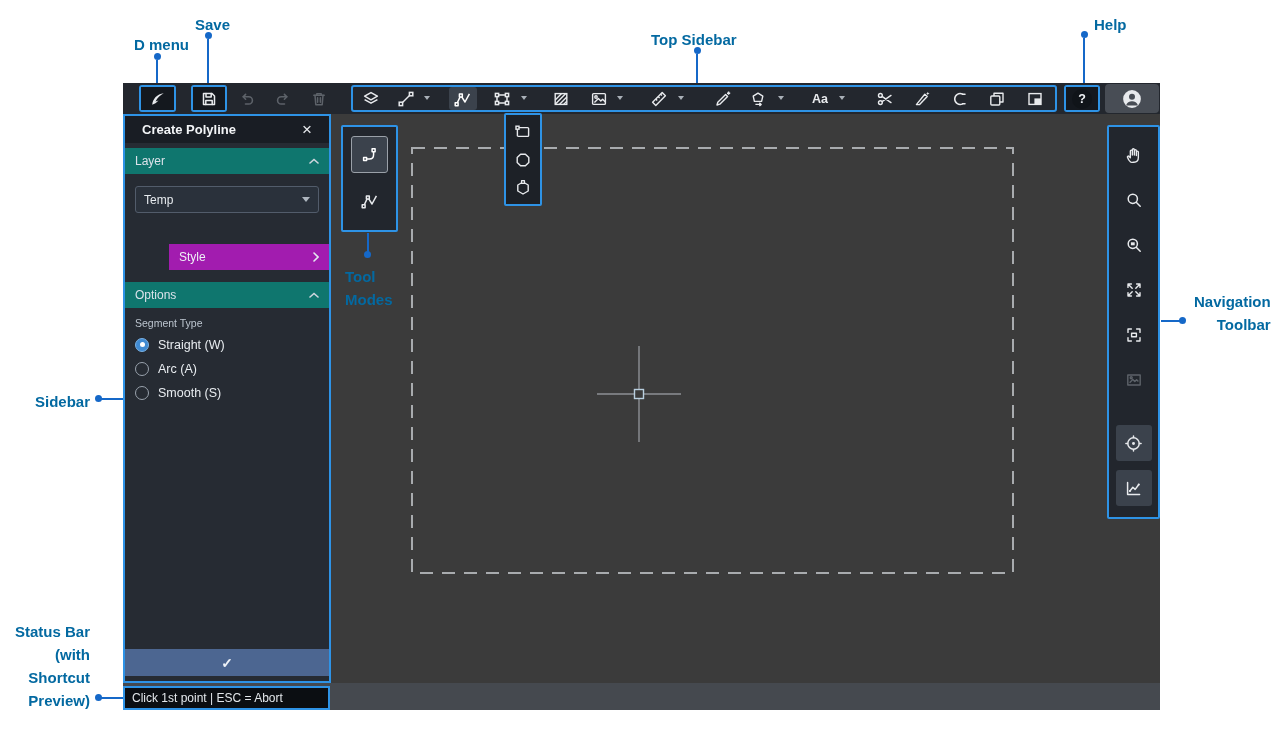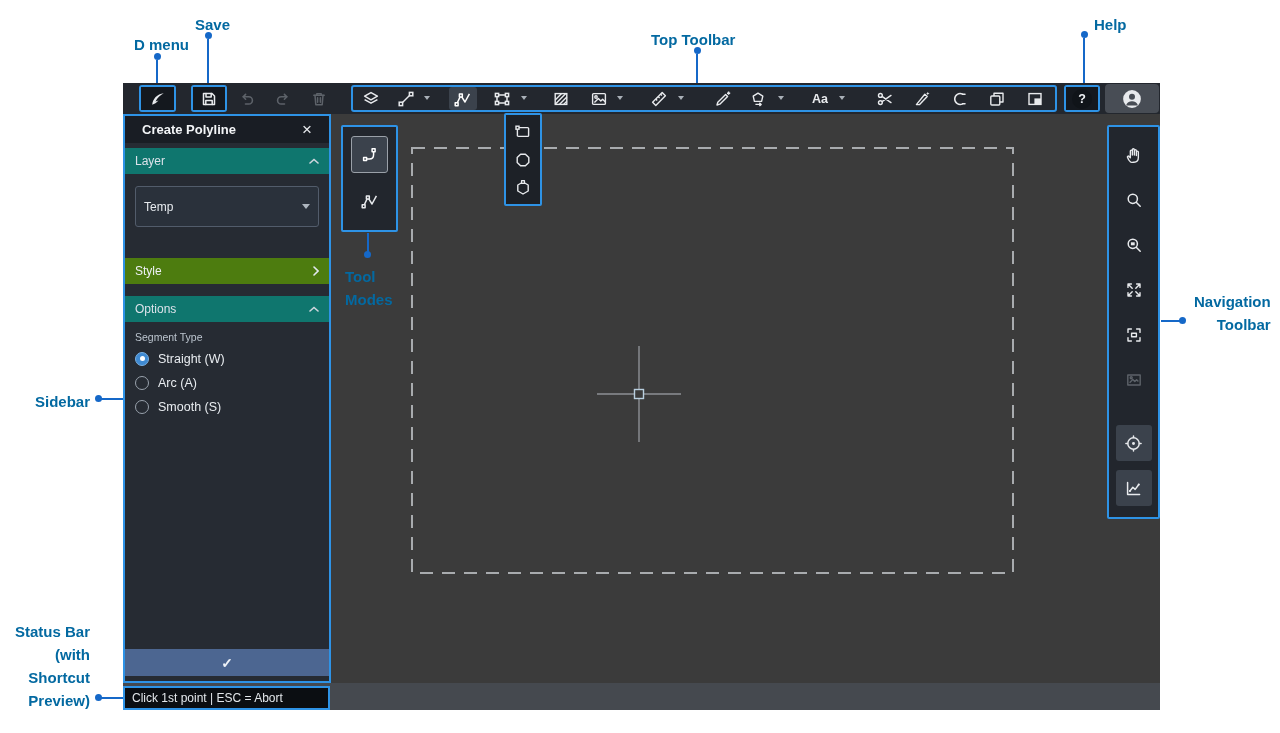--- a/index.html
+++ b/index.html
@@ -39,25 +39,25 @@
 
   
   .sidebar { position:absolute; left:0; top:31px; width:208px; height:569px; background:#262b33;
              border:2px solid #2e93e6; box-sizing:border-box; }
   .sb-title { height:27px; background:#191d24; display:flex; align-items:center; padding:0 17px; }
   .sb-title-text { color:#f3f5f7; font-size:13px; font-weight:700; }
   .sb-close { margin-left:auto; color:#e8ebee; font-size:17px; line-height:1; }
   .sb-sec { height:26px; display:flex; align-items:center; padding:0 10px; color:#dbe2ea; font-size:12px; }
   .sec-blue { background:#0f766e; }
   .sec-layer { margin-top:5px; }
-  .sec-style { background:#4d7c0f; margin-top:31px; color:#eef1f6; }
+  .sec-style { background:#a21caf; margin-top:31px; color:#eef1f6;margin-left:44px; }
   .sec-options { margin-top:12px; }
   .sb-chev { margin-left:auto; display:flex; align-items:center; }
   .sb-dropdown { margin:12px 10px 0 10px; height:25px; background:#2a313b; border:1px solid #525c6b;
-                 border-radius:3px; display:flex; align-items:center; padding:7px 8px; color:#e6eaee; font-size:12px; }
+                 border-radius:3px; display:flex; align-items:center; padding:0 8px; color:#e6eaee; font-size:12px; }
   .dd-caret { margin-left:auto; width:0; height:0; border-left:4px solid transparent;
               border-right:4px solid transparent; border-top:5px solid #aeb6bf; }
   .sb-grouplabel { margin:9px 0 1px 10px; font-size:10.5px; color:#bcc5cf; }
   .sb-radio-row { display:flex; align-items:center; gap:9px; margin:7px 0 0 10px; height:17px; }
   .radio { width:14px; height:14px; border-radius:50%; box-sizing:border-box; position:relative; flex:0 0 auto; }
   .radio.off { border:1.5px solid #99a2ad; }
   .radio.on  { background:#3f8ad2; border:1px solid #79b0e2; }
   .radio.on::after { content:""; position:absolute; left:3.5px; top:3.5px; width:5px; height:5px;
                      background:#ffffff; border-radius:50%; }
   .sb-radio-label { color:#e8ecf0; font-size:12.5px; }
@@ -451,21 +451,21 @@
   <span class="dot" style="left:205px; top:32px;"></span>
   <span class="lnv" style="left:207px; top:39px; height:44px;"></span>
 
   <div class="ann" style="left:134px; top:33px;">
     <div>D menu</div>
   </div>
   <span class="dot" style="left:154px; top:53px;"></span>
   <span class="lnv" style="left:156px; top:60px; height:23px;"></span>
 
   <div class="ann" style="left:651px; top:28px;">
-    <div>Top Toolbar</div>
+    <div>Top Sidebar</div>
   </div>
   <span class="dot" style="left:694px; top:47px;"></span>
   <span class="lnv" style="left:696px; top:54px; height:29px;"></span>
 
   <div class="ann" style="left:1068px; top:13px;margin-left:26px;">
     <div>Help</div>
   </div>
   <span class="dot" style="left:1081px; top:31px;"></span>
   <span class="lnv" style="left:1083px; top:38px; height:45px;"></span>
 

